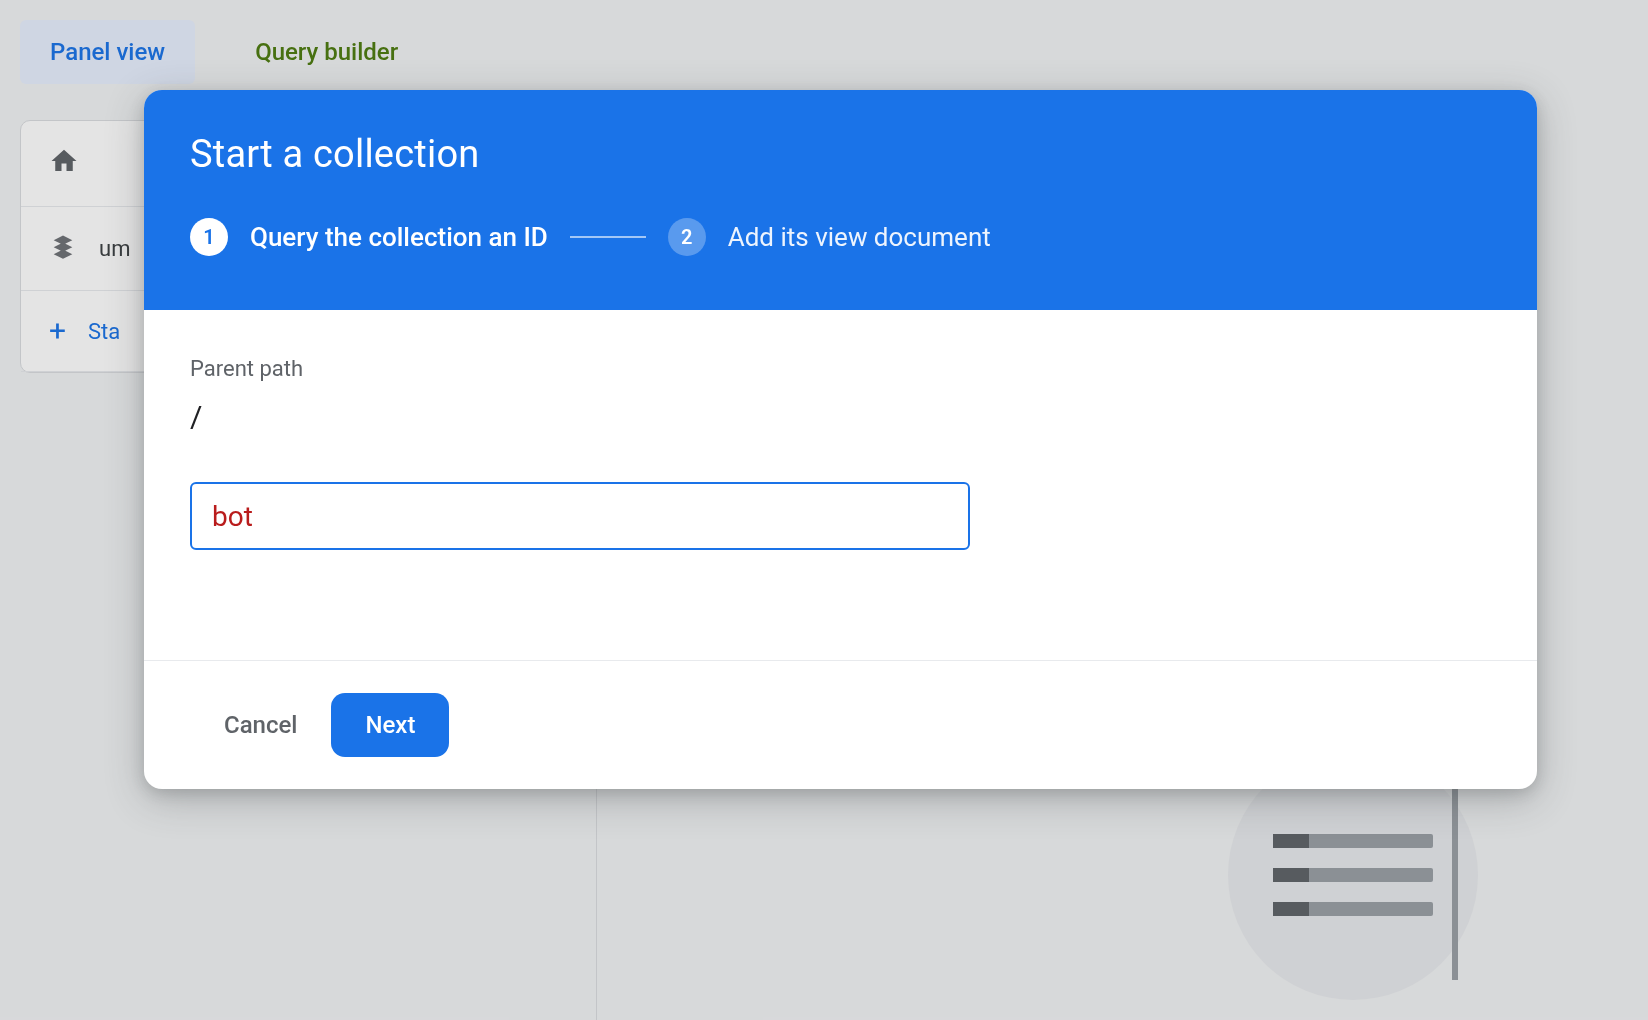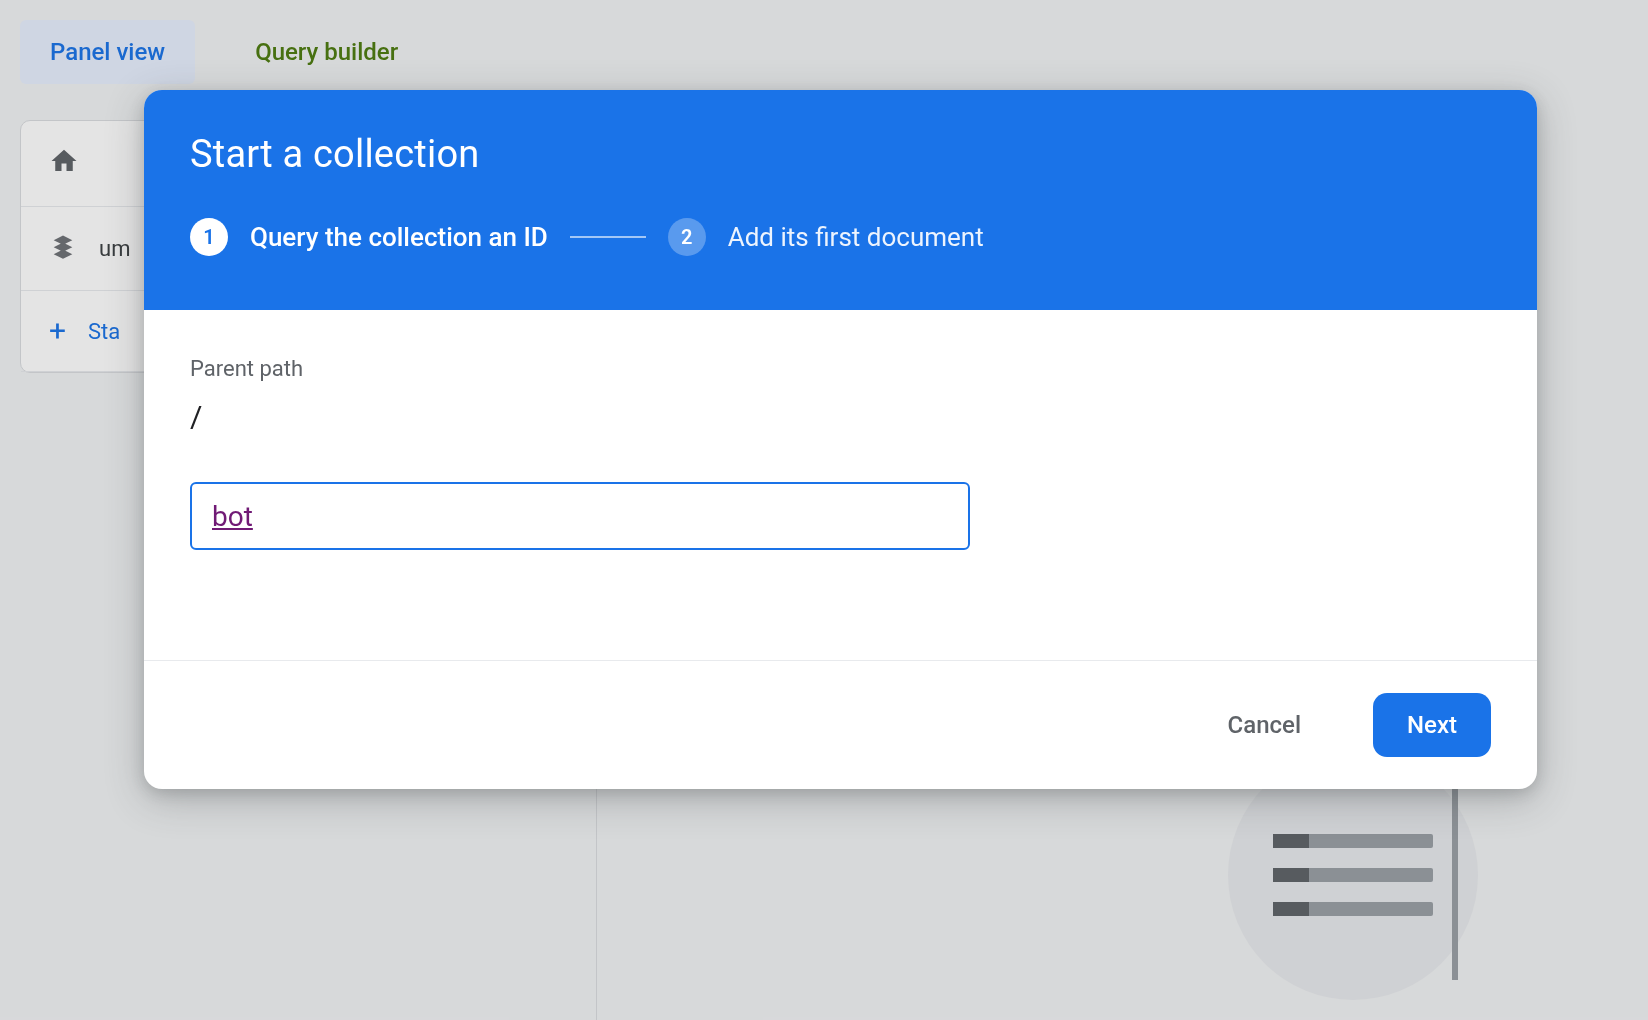--- a/index.html
+++ b/index.html
@@ -140,29 +140,28 @@
       font-size:16px; color:#5f6368;
       cursor: pointer;
     }
     .text-input {
       width: 780px;
       height: 68px;
       border: 2.5px solid #1a73e8;
       border-radius: 6px;
       font-size: 28px;
       padding: 0 20px;
-      color: #701a75;
+      color: #b91c1c;
       outline: none;
       font-family: inherit;
-      text-decoration: underline;
     }
     .modal-footer {
       border-top: 1px solid #e8eaed;
       padding: 32px 46px;
-      display:flex; justify-content:flex-end; align-items:center; gap: 38px;
+      display:flex; justify-content:flex-start; align-items:center; 
     }
     .btn {
       font-size: 24px;
       font-weight: 500;
       padding: 18px 34px;
       border-radius: 8px;
       cursor: pointer;
       border: none;
       font-family: inherit;
     }
@@ -216,21 +215,21 @@
   <div class="modal-header">
     <h1 class="modal-title">Start a collection</h1>
     <div class="stepper">
       <div class="step active">
         <span class="step-circle">1</span>
         <span class="step-label">Query the collection an ID</span>
       </div>
       <span class="connector"></span>
       <div class="step inactive">
         <span class="step-circle">2</span>
-        <span class="step-label">Add its first document</span>
+        <span class="step-label">Add its view document</span>
       </div>
     </div>
   </div>
 
   <div class="modal-body">
     <div class="field-group">
       <div class="field-label">Parent path</div>
       <div class="field-static">/</div>
     </div>
 

